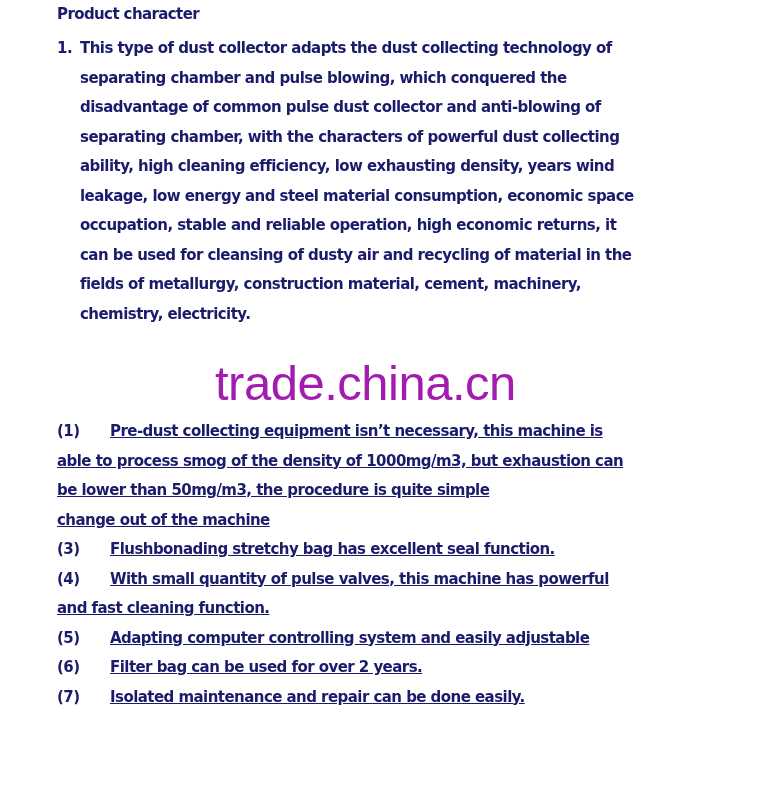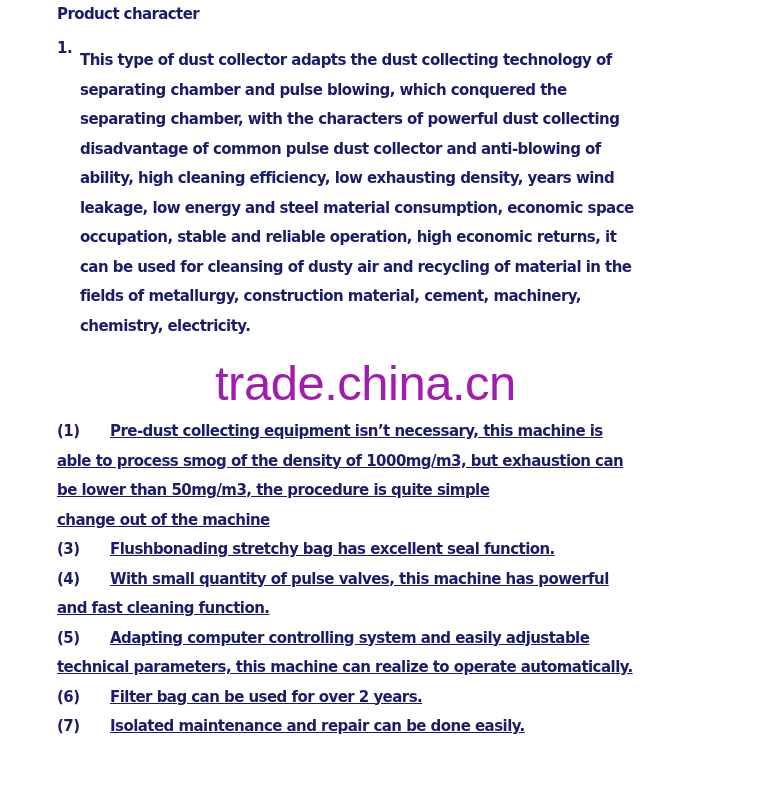--- a/index.html
+++ b/index.html
@@ -3,41 +3,41 @@
 <meta charset="utf-8">
 <style>
   html, body { margin:0; padding:0; background:#ffffff; }
   body { width:777px; height:800px; position:relative; overflow:hidden;
          font-family:"DejaVu Sans", sans-serif; color:#1b1b6b; }
   .heading { position:absolute; left:57px; top:5px; font-size:15px; font-weight:bold;
              letter-spacing:-0.6px; }
   .intro { position:absolute; left:57px; top:34px; width:640px; font-size:15px;
            font-weight:bold; line-height:29.5px; letter-spacing:-0.55px; }
   .intro .num { position:absolute; left:0; top:0; }
-  .intro .body { padding-left:23px; display:block;margin-top:12px; }
+  .intro .body { padding-left:23px; display:block; }
   .intro .line { display:block; white-space:nowrap; }
   .watermark { position:absolute; left:215px; top:355px; font-family:"Liberation Sans", sans-serif;
                font-size:49px; color:#a21caf; letter-spacing:-0.5px;text-align:center; }
   .features { position:absolute; left:57px; top:417px; width:660px; font-size:15px;
               font-weight:bold; line-height:29.5px; letter-spacing:-0.55px; }
   .features .line { display:block; white-space:nowrap;text-decoration:underline; }
   .features .num { display:inline-block; width:53px; }
 </style>
 </head>
 <body>
 
 <div class="heading">Product character</div>
 
 <div class="intro">
   <span class="num">1.</span>
   <span class="body">
     <span class="line">This type of dust collector adapts the dust collecting technology of</span>
     <span class="line">separating chamber and pulse blowing, which conquered the</span>
+    <span class="line">disadvantage of common pulse dust collector and anti-blowing of</span>
     <span class="line">separating chamber, with the characters of powerful dust collecting</span>
-    <span class="line">disadvantage of common pulse dust collector and anti-blowing of</span>
     <span class="line">ability, high cleaning efficiency, low exhausting density, years wind</span>
     <span class="line">leakage, low energy and steel material consumption, economic space</span>
     <span class="line">occupation, stable and reliable operation, high economic returns, it</span>
     <span class="line">can be used for cleansing of dusty air and recycling of material in the</span>
     <span class="line">fields of metallurgy, construction material, cement, machinery,</span>
     <span class="line">chemistry, electricity.</span>
   </span>
 </div>
 
 <div class="watermark">trade.china.cn</div>
@@ -48,18 +48,17 @@
   <span class="line">be lower than 50mg/m3, the procedure is quite simple</span>
 
   <span class="line">change out of the machine</span>
 
   <span class="line"><span class="num">(3)</span><span>Flushbonading stretchy bag has excellent seal function.</span></span>
 
   <span class="line"><span class="num">(4)</span><span>With small quantity of pulse valves, this machine has powerful</span></span>
   <span class="line">and fast cleaning function.</span>
 
   <span class="line"><span class="num">(5)</span><span>Adapting computer controlling system and easily adjustable</span></span>
-  <span class="line">technical parameters, this machine can realize to operate automatically.</span>
 
   <span class="line"><span class="num">(6)</span><span>Filter bag can be used for over 2 years.</span></span>
 
   <span class="line"><span class="num">(7)</span><span>Isolated maintenance and repair can be done easily.</span></span>
 </div>
 
 </body></html>

